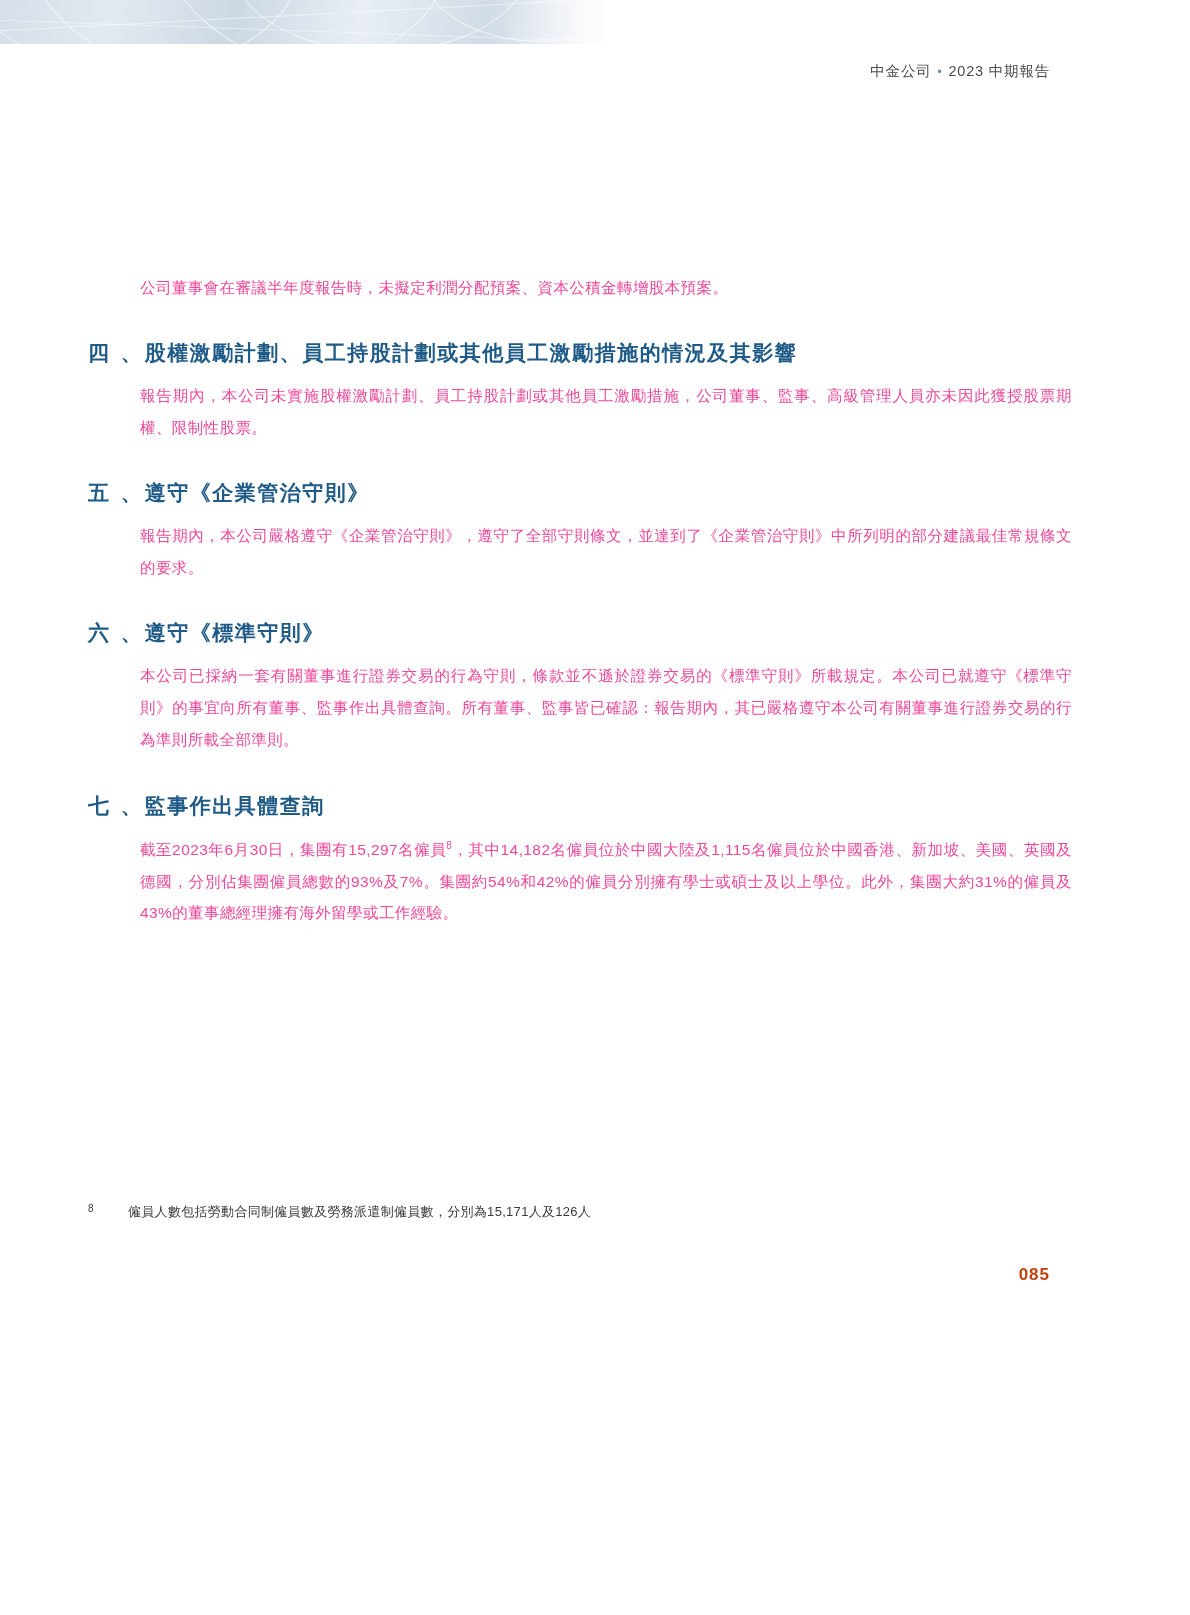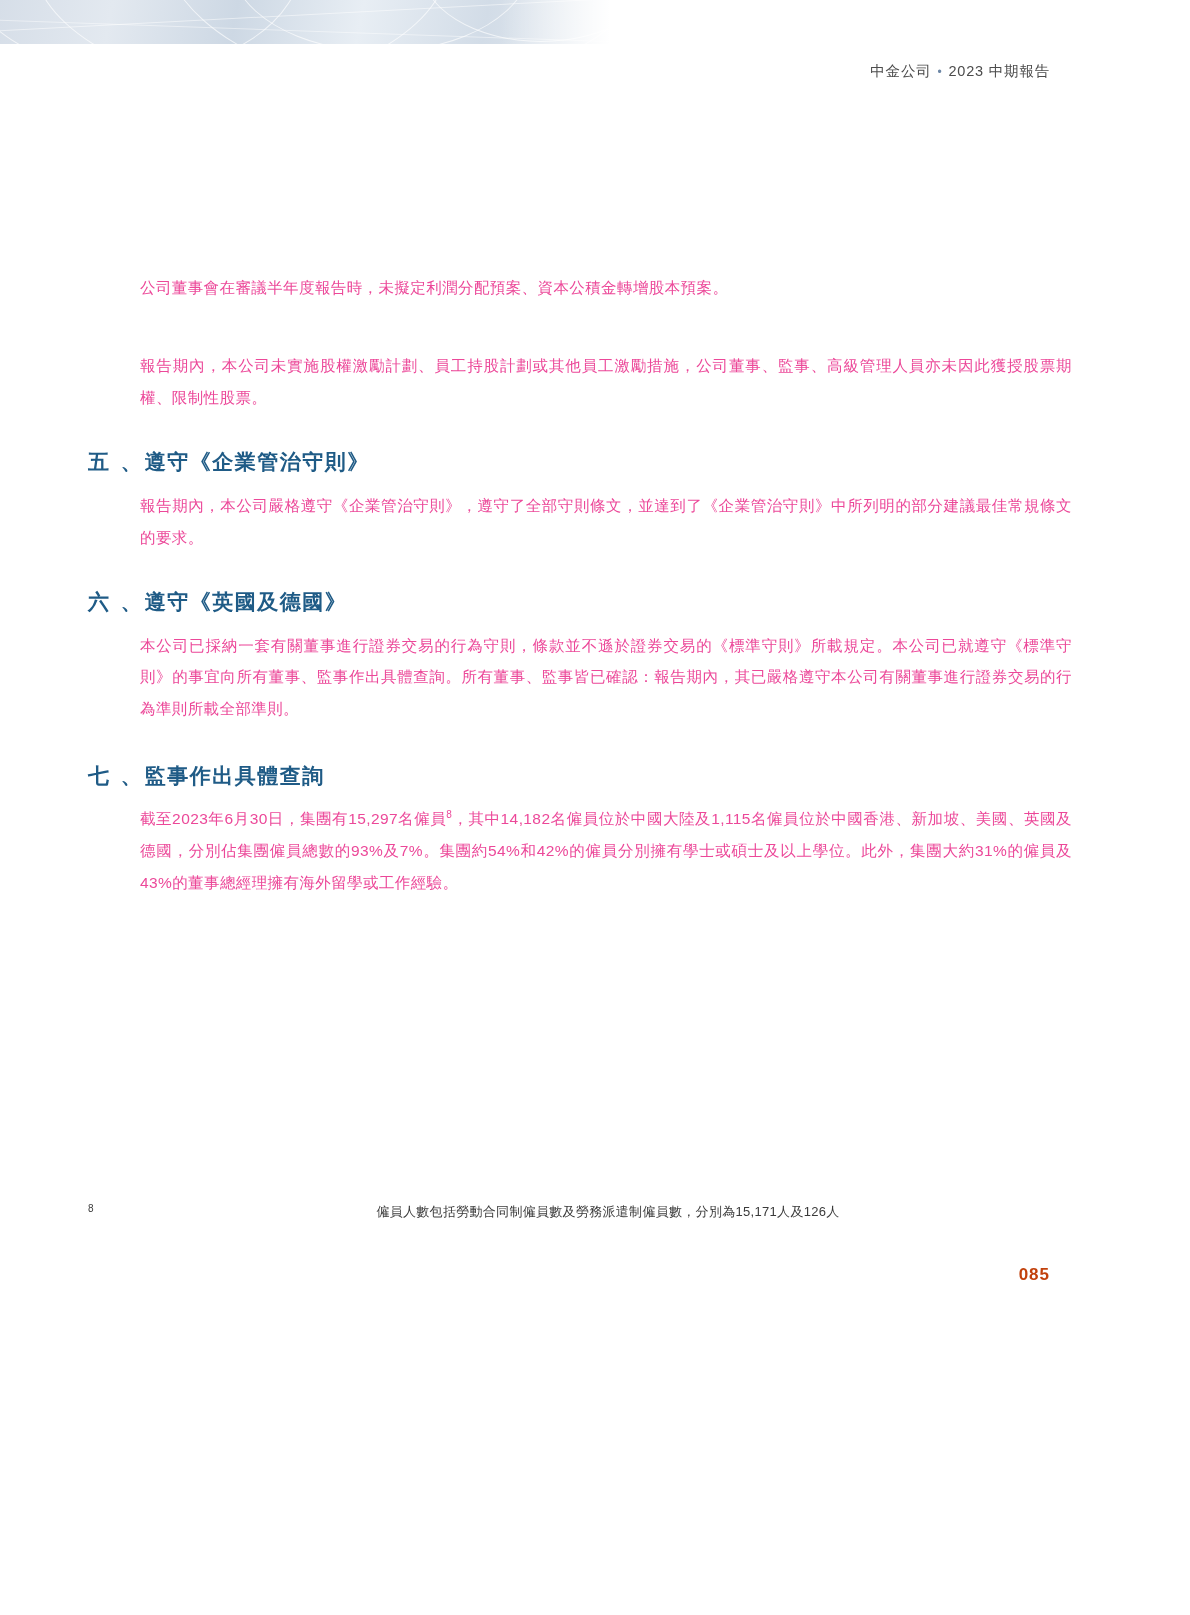--- a/index.html
+++ b/index.html
@@ -133,21 +133,20 @@
   .footnote .fn-mark {
     position: absolute;
     left: 0;
     top: 2px;
     font-size: 10px;
     color: #3a3a3a;
   }
   .footnote .fn-text {
     margin-left: 40px;
     line-height: 1.7;
-    text-align: center;
   }
   .page-number {
     position: absolute;
     right: 140px;
     bottom: 58px;
     font-size: 17px;
     color: #c2410c;
     font-weight: bold;
     letter-spacing: 1px;
   }
@@ -173,32 +172,33 @@
     <span>中金公司</span><span class="dot">•</span><span>2023 中期報告</span>
   </div>
 
   <div class="content">
 
     <div class="body-block">
       <p>公司董事會在審議半年度報告時，未擬定利潤分配預案、資本公積金轉增股本預案。</p>
     </div>
     <div class="gap-1"></div>
 
+    <h2 class="sec"><span class="num">四 、</span><span>股權激勵計劃、員工持股計劃或其他員工激勵措施的情況及其影響</span></h2>
     <div class="body-block">
       <p>報告期內，本公司未實施股權激勵計劃、員工持股計劃或其他員工激勵措施，公司董事、監事、高級管理人員亦未因此獲授股票期權、限制性股票。</p>
     </div>
     <div class="gap-1"></div>
 
     <h2 class="sec"><span class="num">五 、</span><span>遵守《企業管治守則》</span></h2>
     <div class="body-block">
       <p>報告期內，本公司嚴格遵守《企業管治守則》，遵守了全部守則條文，並達到了《企業管治守則》中所列明的部分建議最佳常規條文的要求。</p>
     </div>
     <div class="gap-1"></div>
 
-    <h2 class="sec"><span class="num">六 、</span><span>遵守《英國及德國》</span></h2>
+    <h2 class="sec"><span class="num">六 、</span><span>遵守《標準守則》</span></h2>
     <div class="body-block">
       <p>本公司已採納一套有關董事進行證券交易的行為守則，條款並不遜於證券交易的《標準守則》所載規定。本公司已就遵守《標準守則》的事宜向所有董事、監事作出具體查詢。所有董事、監事皆已確認：報告期內，其已嚴格遵守本公司有關董事進行證券交易的行為準則所載全部準則。</p>
     </div>
     <div class="gap-2"></div>
 
     <h2 class="sec"><span class="num">七 、</span><span>監事作出具體查詢</span></h2>
     <div class="body-block">
       <p><span>截至2023年6月30日，集團有15,297名僱員</span><sup class="fn">8</sup><span>，其中14,182名僱員位於中國大陸及1,115名僱員位於中國香港、新加坡、美國、英國及德國，分別佔集團僱員總數的93%及7%。集團約54%和42%的僱員分別擁有學士或碩士及以上學位。此外，集團大約31%的僱員及43%的董事總經理擁有海外留學或工作經驗。</span></p>
     </div>
 

